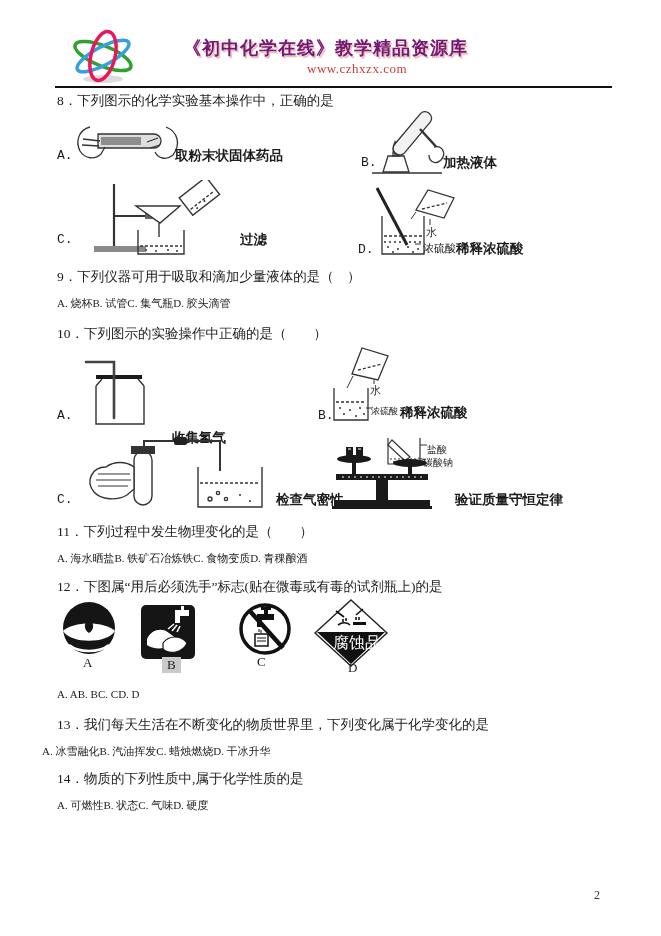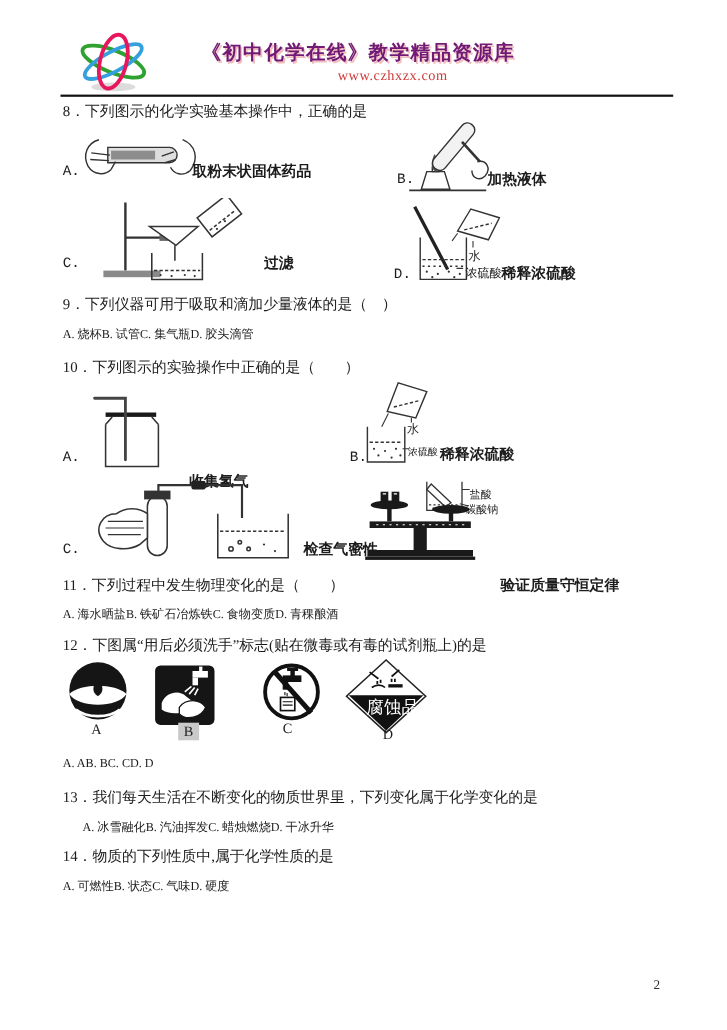--- a/index.html
+++ b/index.html
@@ -201,21 +201,21 @@
         <rect x="4" y="70" width="96" height="6"></rect>
         <rect x="2" y="76" width="100" height="3"></rect>
       </g>
       <path d="M12 47 H92" stroke="#fff" stroke-width="1" stroke-dasharray="2 4"></path>
       <path d="M18 19 H21 M28 19 H31" stroke="#fff" stroke-width="1"></path>
     </svg>
   </div>
   <div class="smlbl" style="left:427px;top:443px;font-size:10px;">盐酸</div>
   <div class="smlbl" style="left:423px;top:456px;font-size:10px;">碳酸钠</div>
   <div class="figkey" style="left:320px;top:492px;">D.</div>
-  <div class="figcap" style="left:455px;top:491px;margin-top:32px;">验证质量守恒定律</div>
+  <div class="figcap" style="left:455px;top:491px;">验证质量守恒定律</div>
 
   <div class="qtext" style="left:57px;top:523px;">11．下列过程中发生物理变化的是（　　）</div>
   <div class="optrow" style="left:57px;top:551px;">
     <span>A. 海水晒盐</span>
     <span>B. 铁矿石冶炼铁</span>
     <span>C. 食物变质</span>
     <span>D. 青稞酿酒</span>
   </div>
 
   <div class="qtext" style="left:57px;top:578px;">12．下图属“用后必须洗手”标志(贴在微毒或有毒的试剂瓶上)的是</div>
@@ -283,21 +283,21 @@
   <div class="badgeletter" style="left:348px;top:660px;">D</div>
 
   <div class="optrow" style="left:57px;top:688px;">
     <span>A. A</span>
     <span>B. B</span>
     <span>C. C</span>
     <span>D. D</span>
   </div>
 
   <div class="qtext" style="left:57px;top:716px;">13．我们每天生活在不断变化的物质世界里，下列变化属于化学变化的是</div>
-  <div class="optrow" style="left:75px;top:744px;">
+  <div class="optrow" style="left:42px;top:744px;">
     <span>A. 冰雪融化</span>
     <span>B. 汽油挥发</span>
     <span>C. 蜡烛燃烧</span>
     <span>D. 干冰升华</span>
   </div>
 
   <div class="qtext" style="left:57px;top:770px;">14．物质的下列性质中,属于化学性质的是</div>
   <div class="optrow" style="left:57px;top:798px;">
     <span>A. 可燃性</span>
     <span>B. 状态</span>

